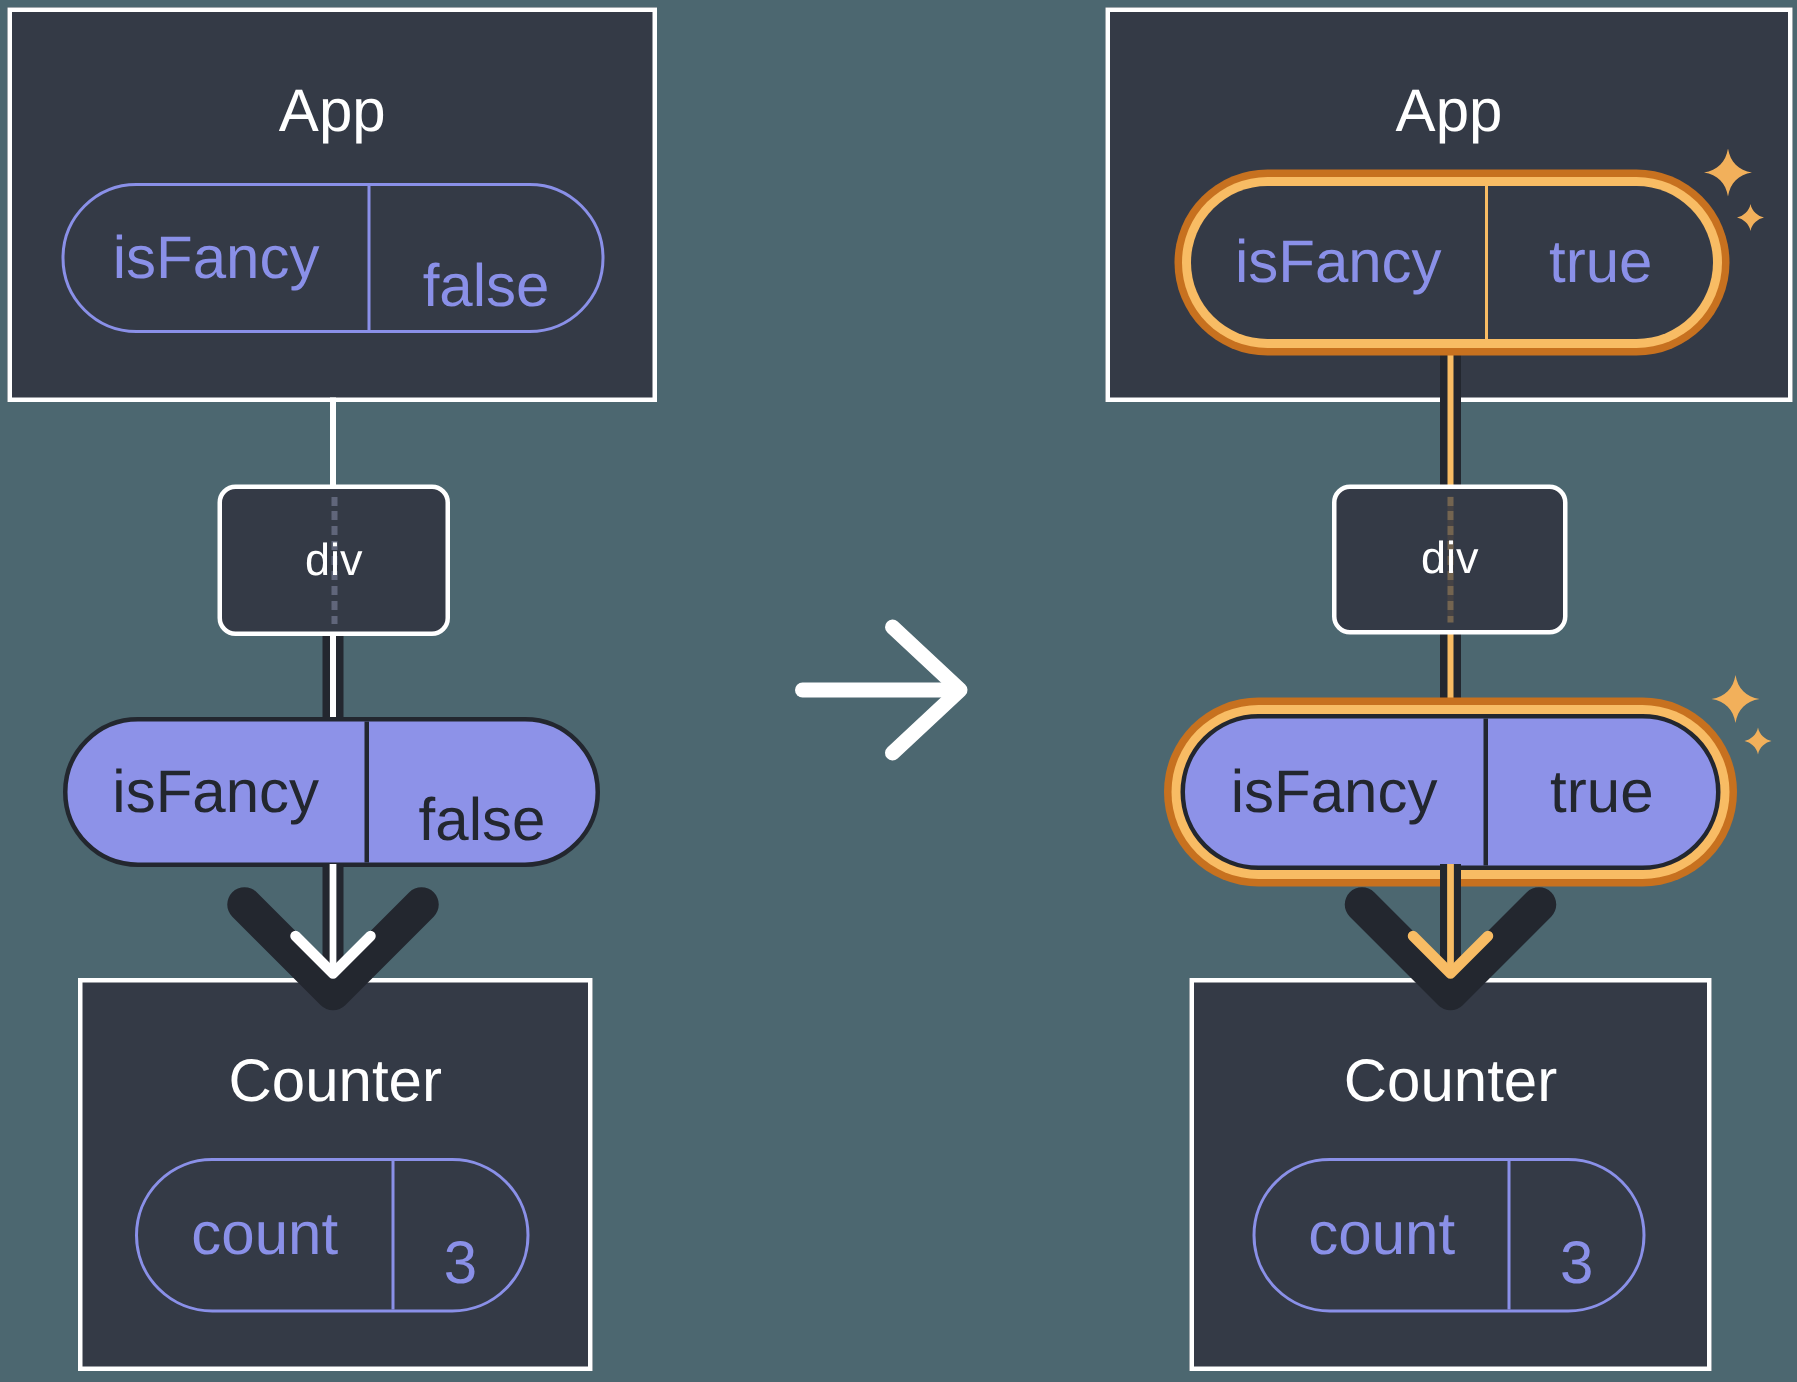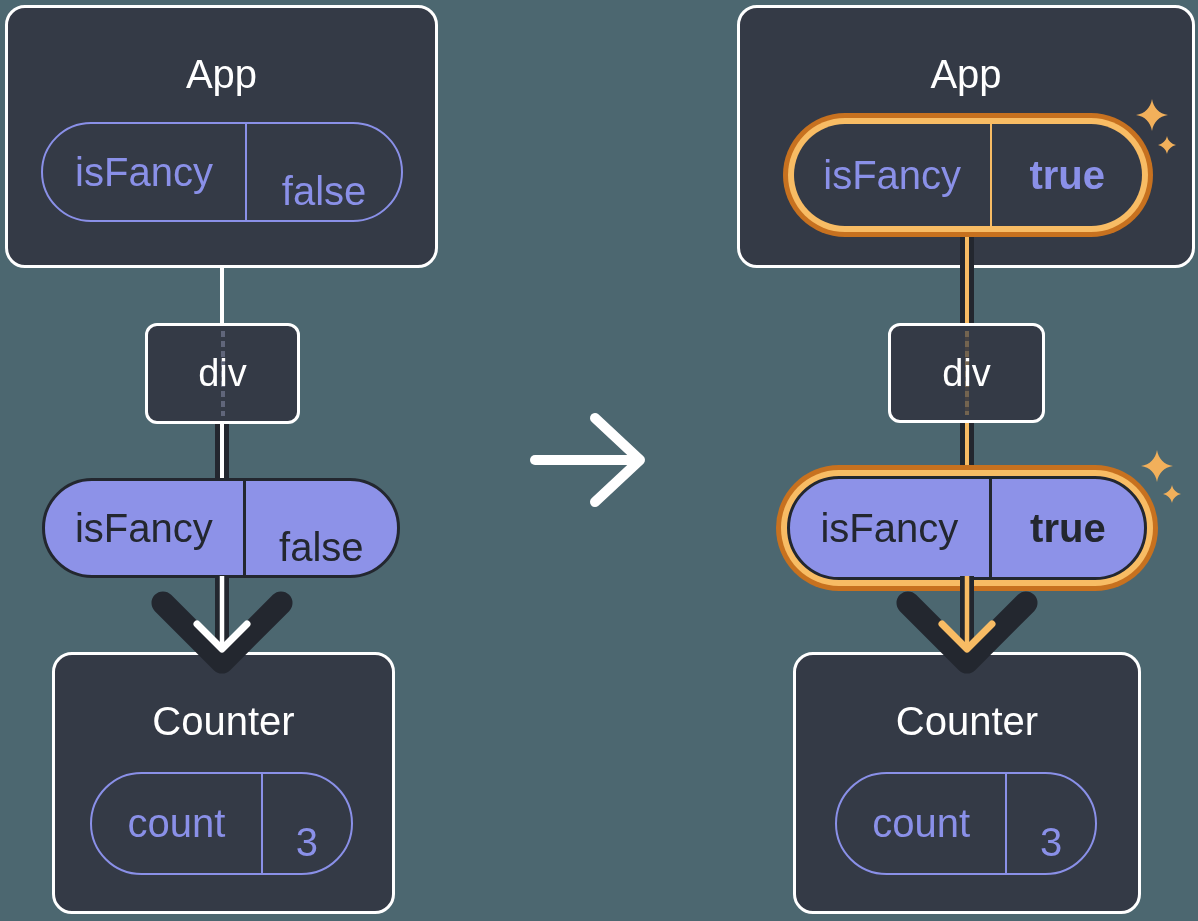--- a/index.html
+++ b/index.html
@@ -12,42 +12,42 @@
     --orange-light:#F8BC64;
     --sparkle:#F2B05B;
     --white:#FFFFFF;
   }
   *{box-sizing:border-box;margin:0;padding:0;}
   html,body{background:var(--bg);}
   body{font-family:"Liberation Sans","DejaVu Sans",sans-serif;}
   .stage{position:relative;width:1198px;height:921px;background:var(--bg);overflow:hidden;}
 
   
-  .box{position:absolute;background:var(--box);border:3px solid var(--white);border-radius:20px;z-index:2;}
+  .box{position:absolute;background:var(--box);border:3px solid var(--white);border-radius:0;z-index:2;}
   .box-title{position:absolute;left:0;right:0;top:44px;text-align:center;
              font-size:40px;font-weight:500;color:var(--white);line-height:44px;}
 
   
   .pill{position:absolute;display:flex;border-radius:999px;font-size:40px;z-index:5;}
   .pill .cell{display:flex;align-items:center;justify-content:center;height:100%;}
   .pill .cell.name{width:57%;}
   .pill .cell.value{flex:1;margin-top:19px;}
   .pill.outline{border:2.5px solid var(--purple);color:var(--purple);background:transparent;}
   .pill.outline .name{border-right:2.5px solid var(--purple);}
   .pill.outline.wide .name{width:66%;}
   .pill.filled{background:var(--purple-fill);border:3px solid var(--dark);color:var(--dark);}
   .pill.filled .name{border-right:3px solid var(--dark);}
 
   
   .ring{position:absolute;background:var(--orange-dark);border-radius:999px;padding:5px;z-index:5;}
   .ring .ring-inner{background:var(--orange-light);border-radius:999px;padding:6px;width:100%;height:100%;}
   .ring .pill-in{position:relative;display:flex;border-radius:999px;font-size:40px;width:100%;height:100%;}
   .ring .pill-in .cell{display:flex;align-items:center;justify-content:center;height:100%;}
   .ring .pill-in .cell.name{width:57%;}
-  .ring .pill-in .cell.value{flex:1;font-weight:700;}
+  .ring .pill-in .cell.value{flex:1;font-weight:400;}
   .ring .pill-in.on-box{background:var(--box);color:var(--purple);}
   .ring .pill-in.on-box .name{border-right:2.5px solid var(--orange-light);}
   .ring .pill-in.prop{background:var(--purple-fill);border:3px solid var(--dark);color:var(--dark);}
   .ring .pill-in.prop .name{border-right:3px solid var(--dark);}
 
   
   .conn{position:absolute;z-index:3;}
   .conn.white-thin{width:4px;background:var(--white);}
   .conn.band{width:14px;background:var(--dark);}
   .conn.band .core{position:absolute;top:0;bottom:0;left:calc(50% - 2.25px);width:4.5px;}
@@ -55,21 +55,21 @@
   .core.orange{background:var(--orange-light);}
 
   .arrow-svg{position:absolute;z-index:6;}
   .deco-svg{position:absolute;z-index:7;}
 
   
   .ghost-line{position:absolute;top:5px;bottom:5px;left:calc(50% - 2px);width:4px;}
   .ghost-line.l{background:repeating-linear-gradient(to bottom,rgba(168,173,208,.38) 0 6px,transparent 6px 10px);}
   .ghost-line.r{background:repeating-linear-gradient(to bottom,rgba(248,188,100,.32) 0 6px,rgba(120,90,60,.25) 6px 10px);}
   .div-label{position:relative;width:100%;height:100%;display:flex;align-items:center;justify-content:center;
-             color:var(--white);font-size:38px;}
+             color:var(--white);font-size:30px;}
 </style>
 </head>
 <body>
 
 <div class="stage">
 
   <div>
 
     <div class="box" style="left:5px;top:5px;width:433px;height:263px;">
       <div class="box-title">App</div>

